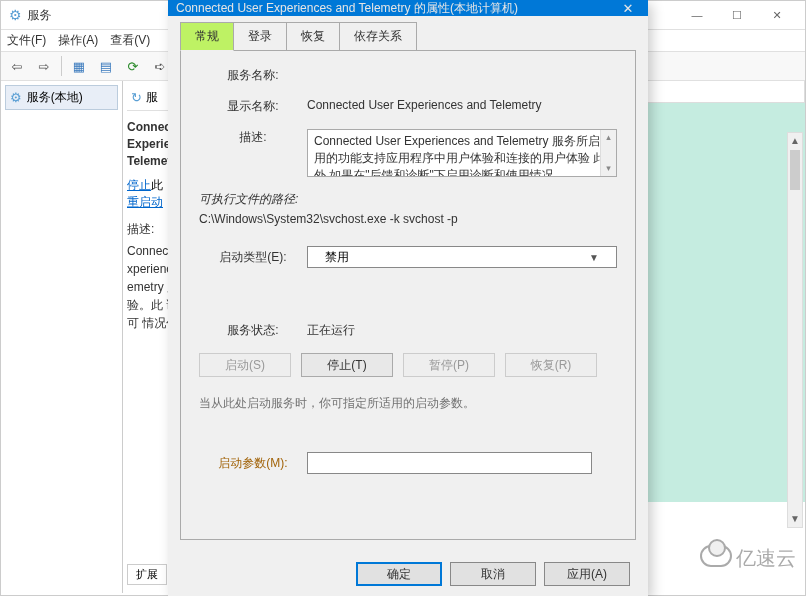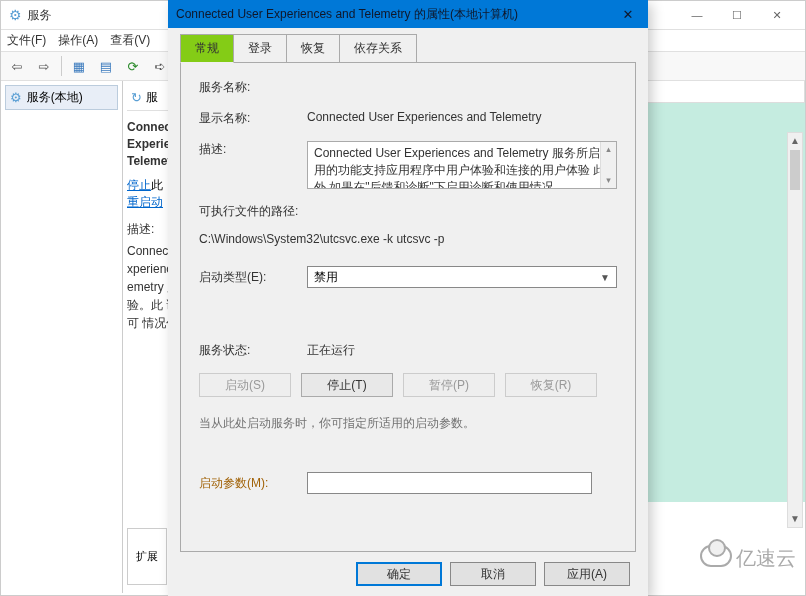--- a/index.html
+++ b/index.html
@@ -29,56 +29,56 @@
 
 .middle-panel { width: 112px; border-right: 1px solid #ccc; background: #fff; padding: 4px; overflow: hidden; display:flex; flex-direction:column; }
 .middle-header { background: #fff; padding: 4px; border-bottom: 1px solid #e0e0e0; display: flex; align-items: center; margin-bottom:8px;}
 .middle-header .refresh { color: #5a9fd4; margin-right: 4px; font-size: 13px; }
 .svc-name-bold { font-weight: bold; color: #333; line-height: 1.4; margin-bottom: 8px; word-break:break-all;}
 .svc-links a { color: #0066cc; text-decoration: underline; display: inline; }
 .svc-links { margin-bottom: 10px; }
 .svc-desc-label { color: #333; margin-bottom: 4px; }
 .svc-desc-text { color: #333; line-height: 1.5; word-break:break-all; }
 .bottom-tabs { margin-top:auto; padding:4px 0; display:flex; gap:4px;}
-.bottom-tabs .tab { border:1px solid #ccc; padding:20px 8px; background:#fff; font-size:11px;}
+.bottom-tabs .tab { border:1px solid #ccc; padding:2px 8px; background:#fff; font-size:11px;}
 
 .list-panel { flex: 1; background: #fff; overflow: hidden; }
 .list-header { display: flex; height: 22px; border-bottom: 1px solid #ddd; background: #fff; }
 .list-header > div { padding: 3px 6px; border-right: 1px solid #ddd; color: #333; font-size: 12px; overflow:hidden; white-space:nowrap; text-overflow:ellipsis;}
 .col-desc { width: 48px; }
 .col-status { width: 48px; }
 .col-startup { flex: 1; }
 .list-body { }
 .list-row { display: flex; height: 21px; align-items: center; background: #c5ece0; }
 .list-row > div { padding: 0 6px; overflow: hidden; white-space: nowrap; text-overflow: ellipsis; color: #333; font-size: 12px; }
 .list-row .col-desc { width: 48px; }
 .list-row .col-status { width: 48px; }
 .list-row .col-startup { flex: 1; }
 .list-scroll { position:absolute; right:3px; top:132px; width:16px; height:396px; background:#f0f0f0; border:1px solid #ddd;}
 .list-scroll .arrow { height:16px; text-align:center; color:#666; font-size:10px; line-height:16px;}
 .list-scroll .thumb { position:absolute; top:17px; left:2px; right:2px; height:40px; background:#ccc; }
 
 
 .dialog { position: absolute; top: 0; left: 168px; width: 480px; height: 596px; background: #f0f0f0; z-index: 10; box-shadow: 4px 4px 12px rgba(0,0,0,0.2);}
-.dialog-titlebar { height: 28px; background: #0078d7; color: #0f172a; display: flex; align-items: center; padding: 0 8px; font-size: 12px; }
+.dialog-titlebar { height: 16px; background: #0078d7; color: #e5e5e5; display: flex; align-items: center; padding: 0 8px; font-size: 12px; }
 .dialog-titlebar .title { flex: 1; }
 .dialog-titlebar .close { width: 40px; height: 28px; display:flex; align-items:center; justify-content:center; margin-right:-8px; font-size: 13px; }
 
 .tab-strip { height: 28px; display: flex; align-items: flex-end; padding: 0 12px; background:#f0f0f0; margin-top:6px;}
 .tab-strip .tab { padding: 5px 14px; border: 1px solid #aaa; border-bottom: none; background: #f0f0f0; margin-right: -1px; color: #333; font-size: 12px; }
-.tab-strip .tab.active { background: #84cc16; position: relative; z-index: 2; border-bottom: 1px solid #f0f0f0; margin-bottom:-1px;}
+.tab-strip .tab.active { background: #bef264; position: relative; z-index: 2; border-bottom: 1px solid #f0f0f0; margin-bottom:-1px;}
 .tab-content { border: 1px solid #aaa; margin: 0 12px; padding: 16px 18px; background: #f0f0f0; height: 490px; }
 
 .form-row { display: flex; margin-bottom: 14px; align-items: flex-start; }
-.form-label { width: 108px; color: #333; }
+.form-label { width: 108px; color: #333; text-align: center; }
 .form-value { flex: 1; color: #333; }
 .desc-box { flex: 1; height: 48px; border: 1px solid #aaa; background: #fff; padding: 3px 6px; overflow: hidden; font-size: 12px; line-height: 1.4; position: relative; color:#333;}
 .desc-scroll { position:absolute; top:0; right:0; width:16px; height:100%; background:#f0f0f0; border-left:1px solid #ddd;}
 .desc-scroll .a { height:15px; text-align:center; font-size:9px; color:#888; line-height:15px;}
-.select-box { flex: 1; height: 22px; border: 1px solid #888; background: #fff; padding: 2px 6px; display: flex; align-items: center; justify-content: space-between; }
+.select-box { flex: 1; height: 22px; border: 1px solid #888; background: #fff; padding: 2px 17px; display: flex; align-items: center; justify-content: space-between; }
 .select-box .chev { color: #555; font-size: 10px; }
 .input-box { width: 285px; height: 22px; border: 1px solid #888; background: #fff; }
 
 .btn-row { display: flex; gap: 10px; margin-top: 14px; margin-bottom: 18px; }
 .win-btn { width: 92px; height: 24px; border: 1px solid #aaa; background: #e8e8e8; display: flex; align-items: center; justify-content: center; color: #333; font-size: 12px; }
 .win-btn.disabled { color: #999; background: #eee; border-color: #ccc; }
 
 .dialog-footer { position: absolute; bottom: 10px; right: 18px; display: flex; gap: 8px; }
 .dialog-footer .win-btn { width: 86px; border:1px solid #888; background:#e1e1e1;}
 .dialog-footer .win-btn.default { border: 1px solid #0078d7; outline:1px solid #0078d7; outline-offset:-2px;}
@@ -278,22 +278,22 @@
     <div class="form-row">
       <div class="form-label">描述:</div>
       <div class="desc-box">
         <span>Connected User Experiences and Telemetry 服务所启用的功能支持应用程序中用户体验和连接的用户体验 此外 如果在"后馈和诊断"下启用诊断和使用情况</span>
         <div class="desc-scroll">
           <div class="a">▴</div>
           <div class="a" style="position:absolute;bottom:0;left:0;right:0;">▾</div>
         </div>
       </div>
     </div>
-    <div style="margin-bottom:12px; color:#333;">可执行文件的路径:</div>
-    <div style="margin-bottom:20px; color:#333;">C:\Windows\System32\utcsvc.exe -k utcsvc -p</div>
+    <div style="margin-bottom:4px; color:#333;font-style:italic;">可执行文件的路径:</div>
+    <div style="margin-bottom:20px; color:#333;">C:\Windows\System32\svchost.exe -k svchost -p</div>
     <div class="form-row" style="align-items:center;">
       <div class="form-label">启动类型(E):</div>
       <div class="select-box">
         <span>禁用</span>
         <span class="chev">▼</span>
       </div>
     </div>
 
     <div style="height:40px;"></div>
 

